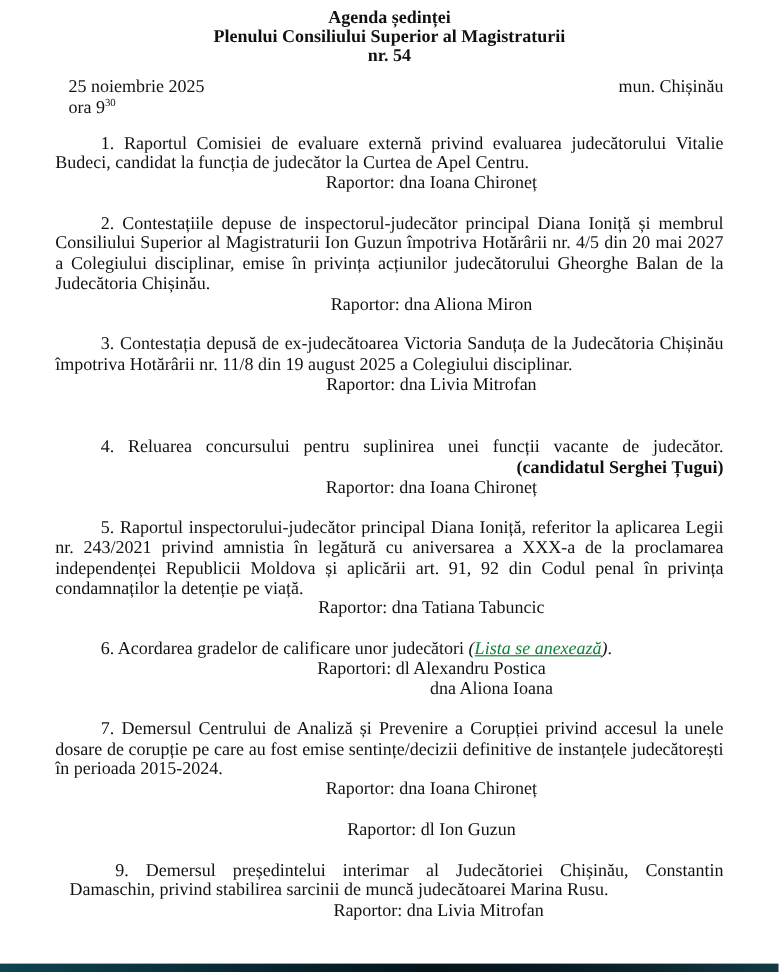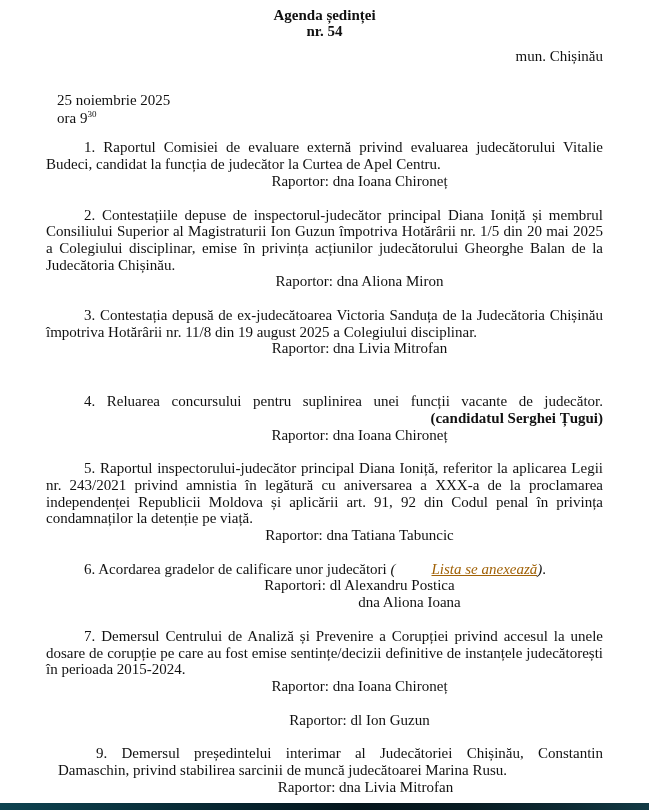--- a/index.html
+++ b/index.html
@@ -9,61 +9,62 @@
     background:#ffffff;
     overflow:hidden;
     font-family:"Liberation Serif","DejaVu Serif",serif;
     font-size:15px;
     line-height:16.7px;
     color:#111111;
   }
   .content { padding:7px 46px 0 46px; }
   .doc-header { text-align:center; font-weight:bold; line-height:16.2px; margin-bottom:9px; }
   .meta-row { display:flex; justify-content:space-between; line-height:17.5px; }
-  .meta-date { padding-left:11px;margin-top:44px; }
+  .meta-date { padding-left:11px; }
   .meta-time { padding-left:11px; line-height:17.5px; margin-bottom:12px; }
   .meta-time sup { font-size:9px; line-height:0; }
   .item { margin-bottom:17px; }
   .item:last-child { margin-bottom:0;margin-left:12px; }
   .para { text-align:justify; text-indent:38px; }
   .force-just { text-align:justify; text-align-last:justify; text-indent:38px;margin-top:36px; }
   .note-line { text-indent:0; text-align:right;font-weight:bold; }
   .rap { text-align:center; margin-left:70px; }
   .rap-second { text-align:center; margin-left:170px; }
-  .attachment-link { color:#a16207; font-style:italic; text-decoration:underline; cursor:pointer;margin-left:36px; }
+  .attachment-link { color:#15803d; font-style:italic; text-decoration:underline; cursor:pointer; }
   .italic { font-style:italic; }
   .desktop-strip {
     position:absolute; left:0; right:0; bottom:0; height:7px;
     background:linear-gradient(90deg,#0e4350 0%,#0a3440 18%,#06222c 38%,#04141b 55%,#081b22 72%,#0c2831 86%,#123a44 100%);
   }
 </style>
 </head>
 <body>
 
 <div class="page">
   <div class="content">
 
     <div class="doc-header">
       <div>Agenda ședinței</div>
+      <div>Plenului Consiliului Superior al Magistraturii</div>
       <div>nr. 54</div>
     </div>
 
     <div class="meta-row">
       <span class="meta-date">25 noiembrie 2025</span>
       <span>mun. Chișinău</span>
     </div>
     <div class="meta-time"><span>ora 9</span><sup>30</sup></div>
 
     <div class="item">
       <div class="para">1. Raportul Comisiei de evaluare externă privind evaluarea judecătorului Vitalie Budeci, candidat la funcția de judecător la Curtea de Apel Centru.</div>
       <div class="rap">Raportor: dna Ioana Chironeț</div>
     </div>
 
     <div class="item">
-      <div class="para">2. Contestațiile depuse de inspectorul-judecător principal Diana Ioniță și membrul Consiliului Superior al Magistraturii Ion Guzun împotriva Hotărârii nr. 1/5 din 20 mai 2025 a Colegiului disciplinar, emise în privința acțiunilor judecătorului Gheorghe Balan de la Judecătoria Chișinău.</div>
+      <div class="para">2. Contestațiile depuse de inspectorul-judecător principal Diana Ioniță și membrul Consiliului Superior al Magistraturii Ion Guzun împotriva Hotărârii nr. 4/5 din 20 mai 2027 a Colegiului disciplinar, emise în privința acțiunilor judecătorului Gheorghe Balan de la Judecătoria Chișinău.</div>
       <div class="rap">Raportor: dna Aliona Miron</div>
     </div>
 
     <div class="item">
       <div class="para">3. Contestația depusă de ex-judecătoarea Victoria Sanduța de la Judecătoria Chișinău împotriva Hotărârii nr. 11/8 din 19 august 2025 a Colegiului disciplinar.</div>
       <div class="rap">Raportor: dna Livia Mitrofan</div>
     </div>
 
     <div class="item">
       <div class="force-just">4. Reluarea concursului pentru suplinirea unei funcții vacante de judecător.</div>

